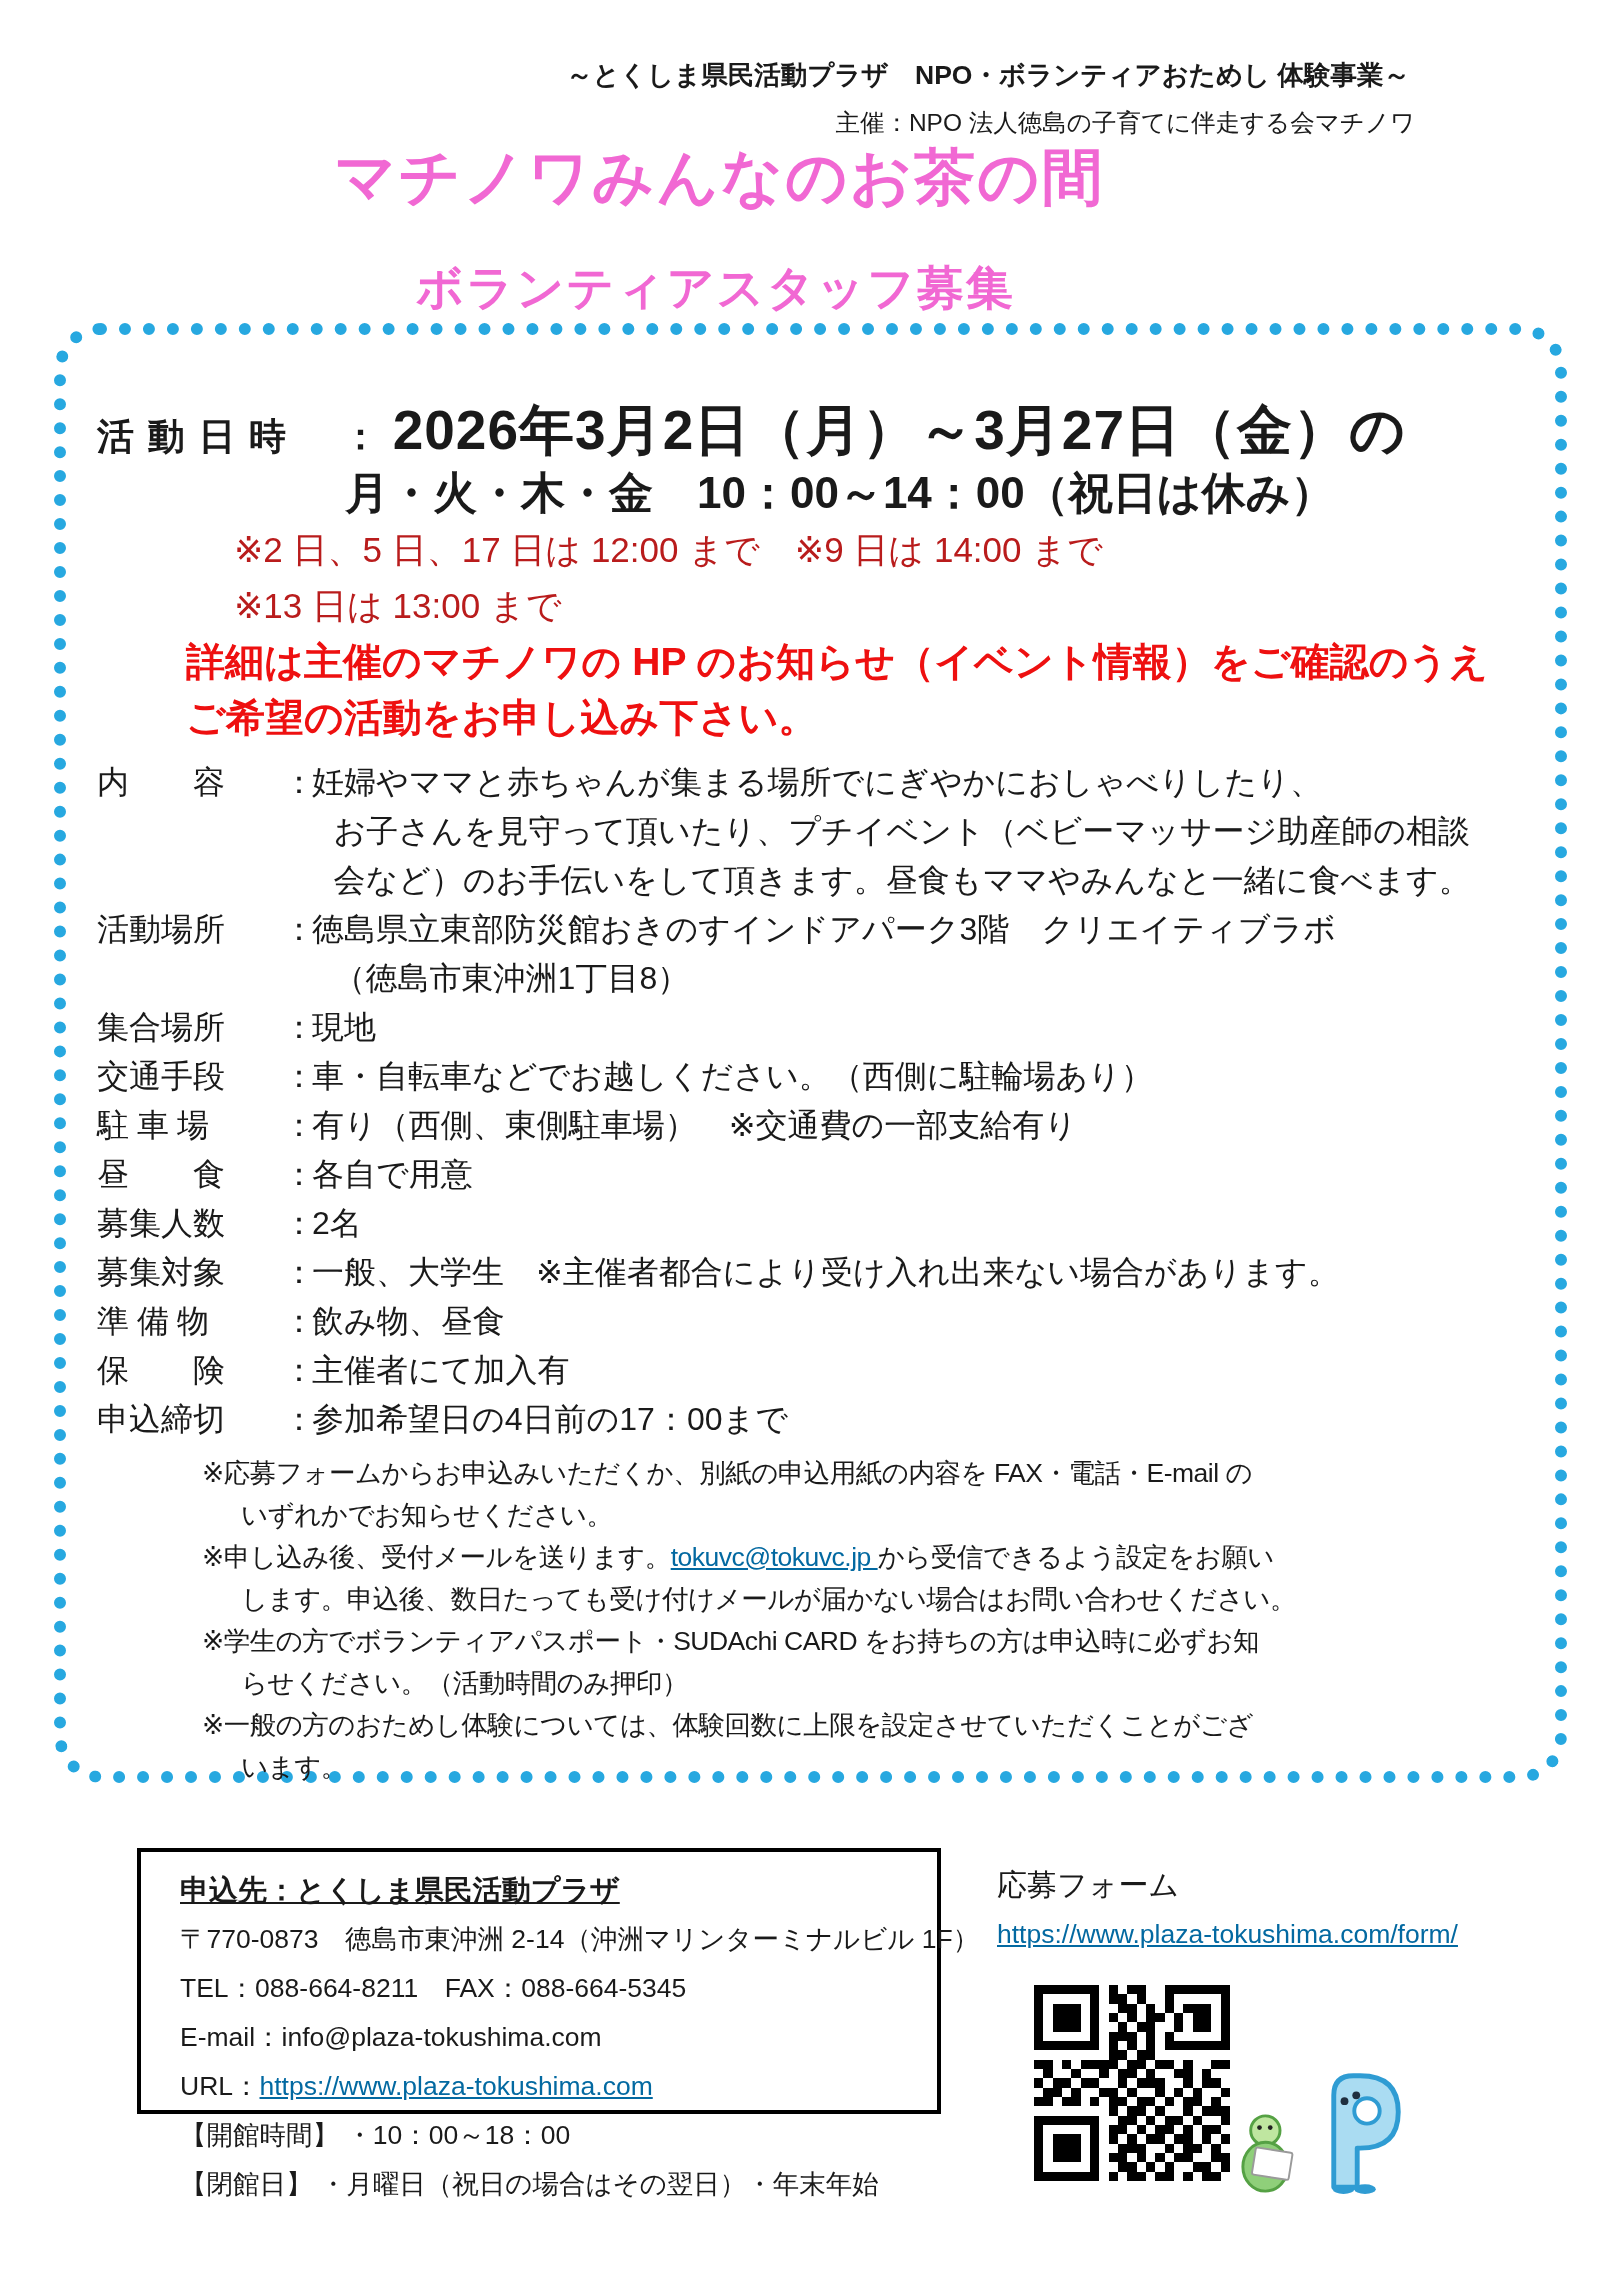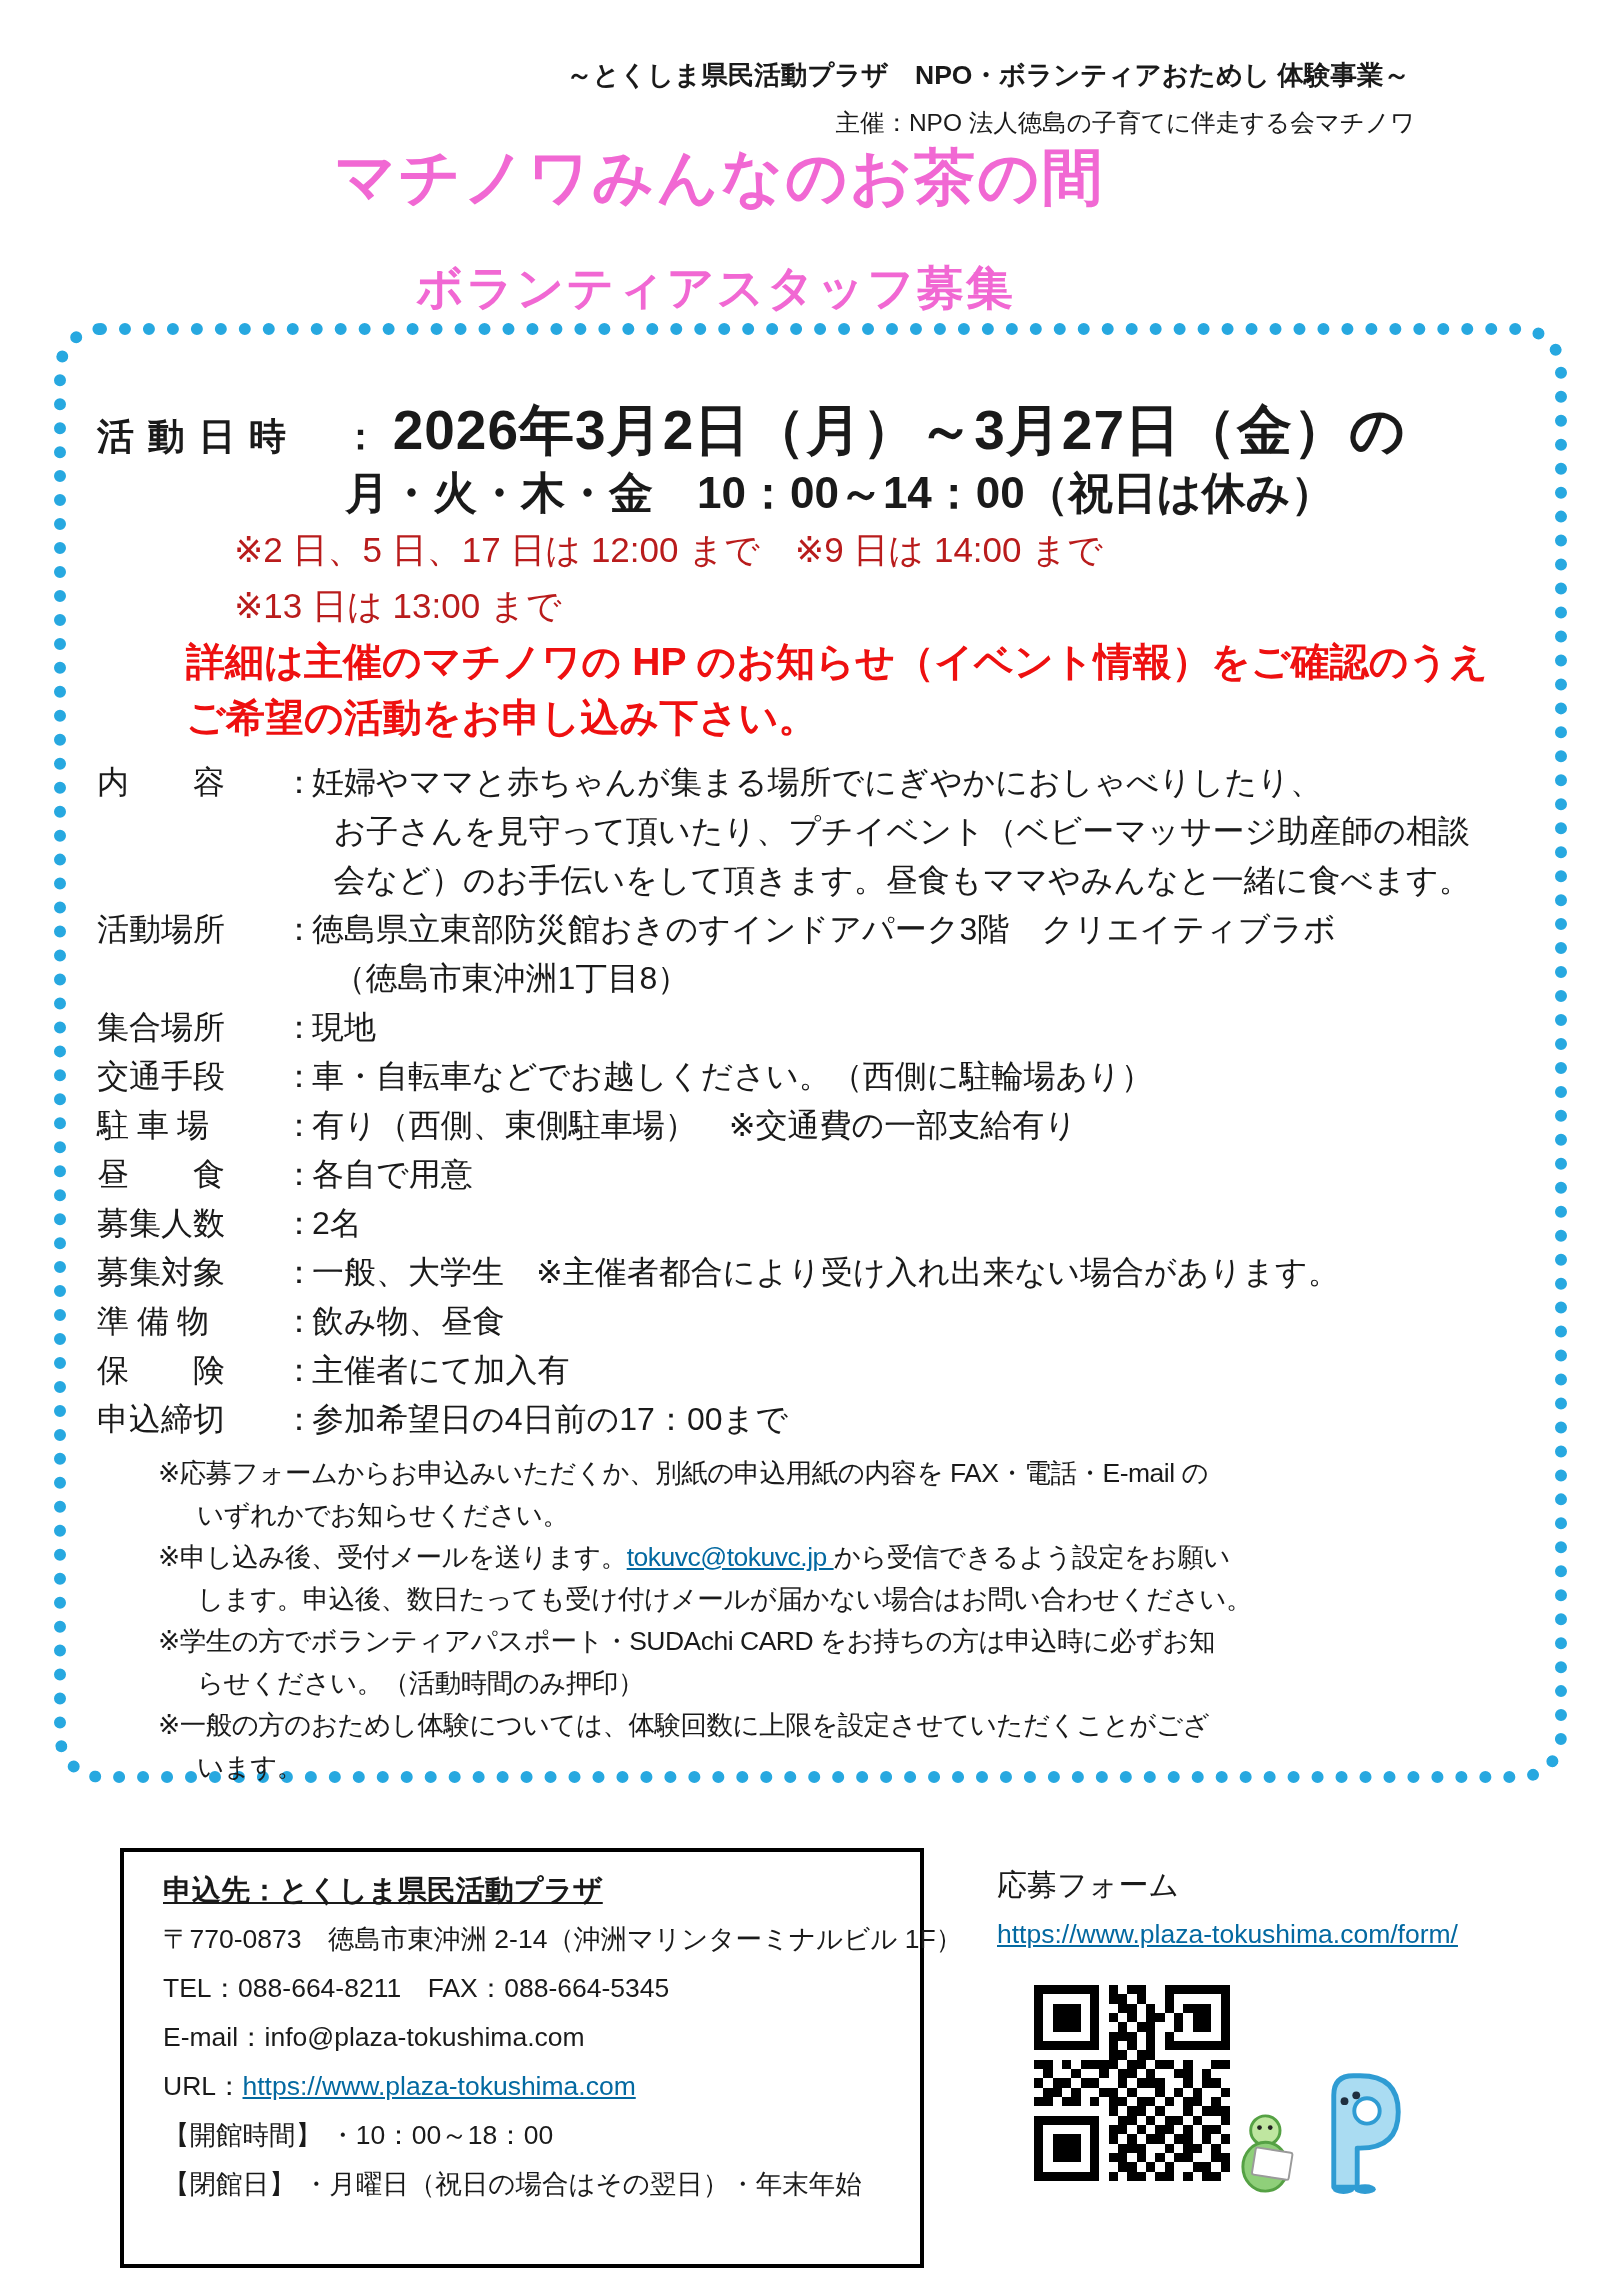--- a/index.html
+++ b/index.html
@@ -33,25 +33,25 @@
   .sdate  { font-size:55px; font-weight:bold; letter-spacing:1px; }
   .stime  { margin-left:248px; font-size:44px; font-weight:bold; line-height:59px; white-space:nowrap; }
   .sexc   { margin-left:137px; font-size:35px; color:#b91c1c; line-height:56px; white-space:nowrap; }
   .swarn  { margin-left:89px;  font-size:39px; font-weight:bold; color:#ee1010; line-height:56px; white-space:nowrap; }
   .rows { margin-top:11.8px; }
   .row  { display:flex; align-items:flex-start; font-size:32px; line-height:49px; white-space:nowrap; }
   .rlabel { width:186px; flex:none;font-family:Liberation Serif, serif; }
   .rcolon { width:29px; flex:none; }
   .rvalue { flex:1; }
   .ind { padding-left:21.6px; }
-  .notes { margin-top:7.8px; margin-left:61px; font-size:26.5px; letter-spacing:-0.5px; line-height:42px; white-space:nowrap; }
+  .notes { margin-top:7.8px; margin-left:105px; font-size:26.5px; letter-spacing:-0.5px; line-height:42px; white-space:nowrap; }
   .cont { padding-left:39px; }
   a.link, .link { color:#0369a1; text-decoration:underline; cursor:pointer; }
   .contact-box {
-    position:absolute; left:120px; top:1848px; width:804px; height:420px;
+    position:absolute; left:137px; top:1848px; width:804px; height:266px;
     border:4.9px solid #000;
     padding:13.7px 27.4px 0 39px;
     font-size:26.5px; line-height:49px; white-space:nowrap;
   }
   .contact-heading { font-size:29px; font-weight:bold; text-decoration:underline; }
   .apply-heading { position:absolute; left:997px; top:1865px; font-size:30px; white-space:nowrap; }
   .apply-link    { position:absolute; left:997px; top:1919px; font-size:26.5px; white-space:nowrap; }
   .qr { position:absolute; left:1034px; top:1985px; width:196px; height:196px; }
   .qr svg { width:100%; height:100%; shape-rendering:crispEdges; }
   .mascots { position:absolute; left:1228px; top:2066px; width:191px; height:129px; }

